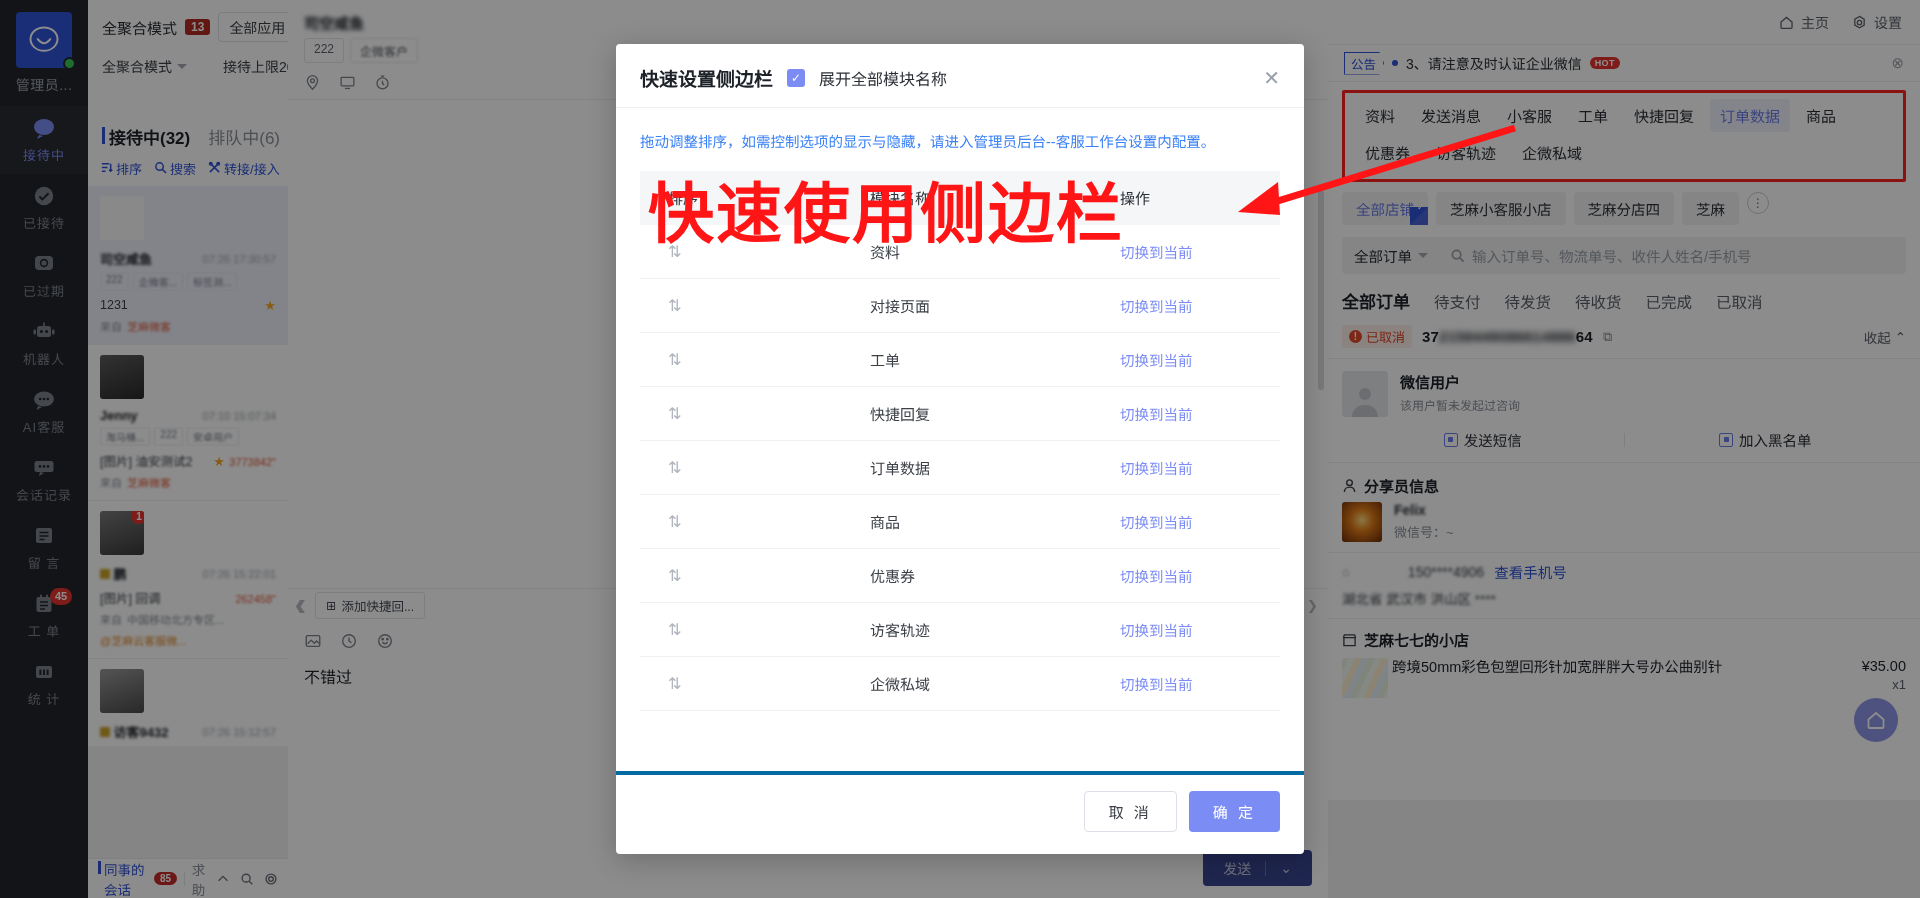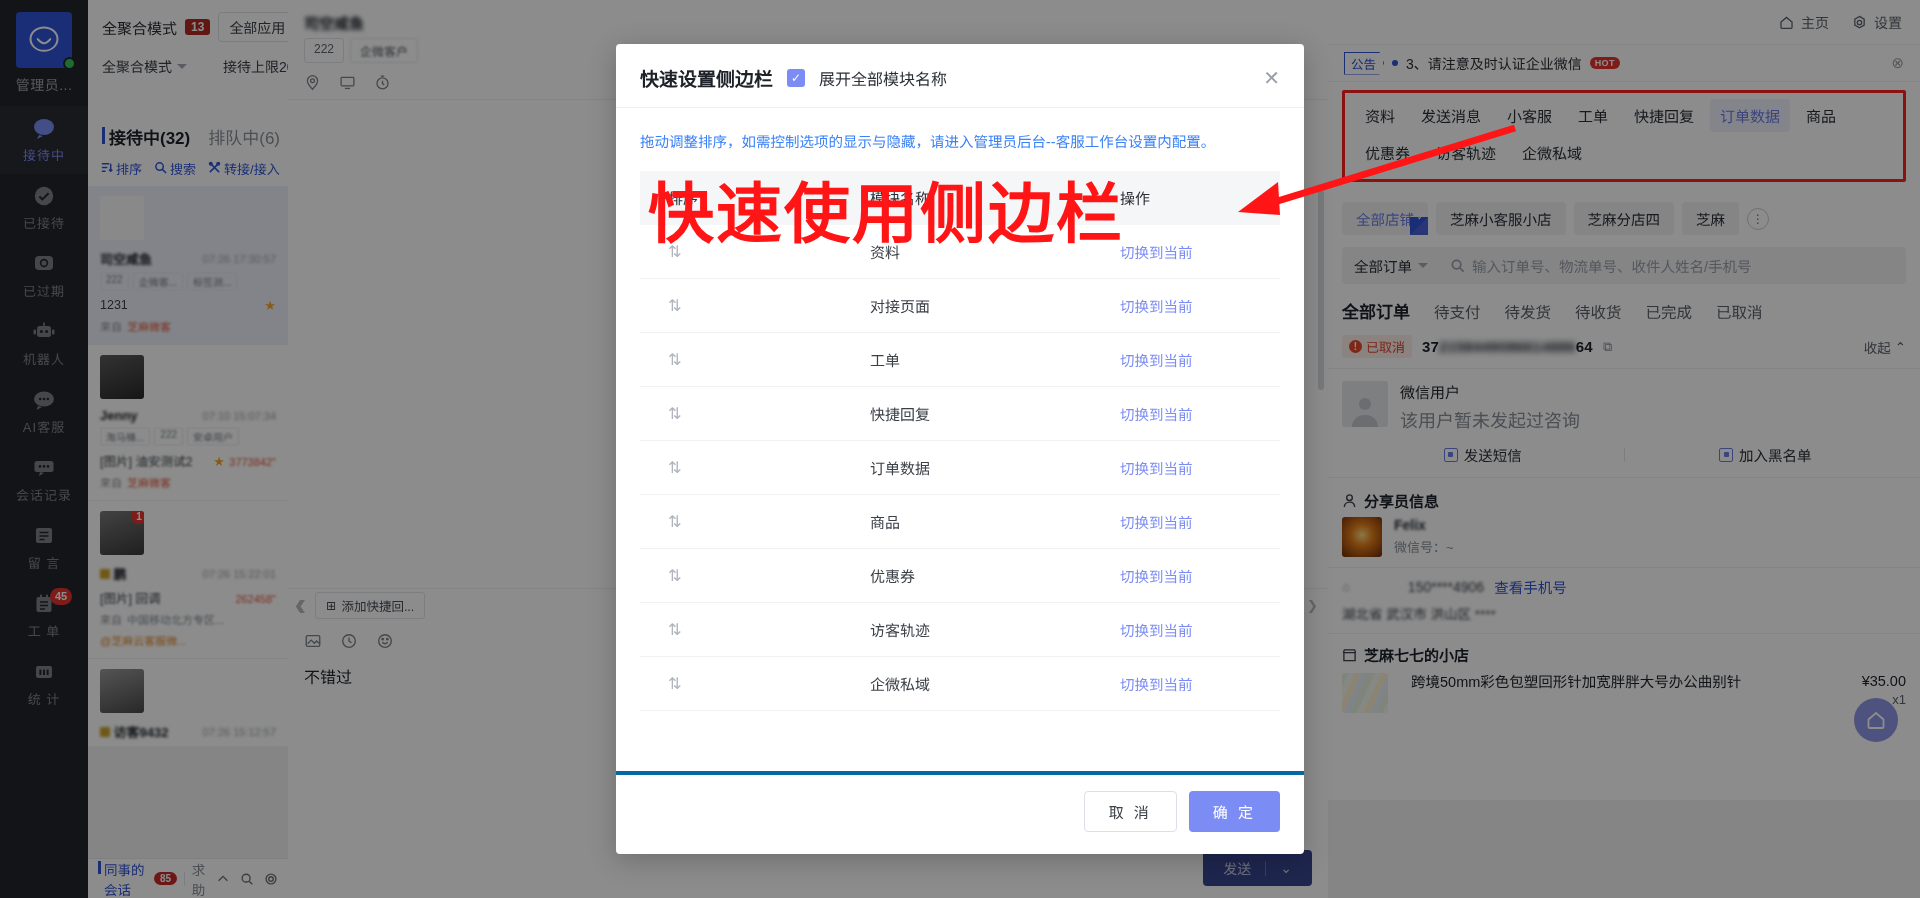--- a/index.html
+++ b/index.html
@@ -186,21 +186,21 @@
     background: #e3342f; color: #fff; font-size: 9px; font-weight: 700;
     border-radius: 7px; padding: 1px 5px; letter-spacing: .3px;
   }
   .notice-close { margin-left: auto; color: #9aa0a8; font-size: 15px; }
 
   .modbox { margin: 8px 14px 0; border: 3px solid #ff1f1f; border-radius: 2px; padding: 6px 10px 10px; }
   .modrow { display: flex; gap: 6px; flex-wrap: wrap; }
   .modtab { font-size: 15px; color: #2b2f36; padding: 6px 10px; border-radius: 4px; white-space: nowrap; }
   .modtab.active { color: #6b7ce8; background: #f1f3fd; }
 
-  .storebar { display: flex; align-items: center; gap: 8px; padding: 20px 14px 4px; }
+  .storebar { display: flex; align-items: flex-start; gap: 8px; padding: 10px 14px 4px; }
   .store {
     background: #f2f3f5; border-radius: 4px; font-size: 14.5px; color: #2b2f36;
     padding: 6px 14px; position: relative; white-space: nowrap;
   }
   .store.active { color: #6b7ce8; }
   .store.active::after {
     content:"✓"; position:absolute; right:0; bottom:0; color:#fff; font-size:9px;
     background:#2f54d8; width:0; height:0; border-style: solid;
     border-width: 0 0 18px 18px; border-color: transparent transparent #4a63d8 transparent;
     line-height: 0; padding: 0; text-indent: -11px;
@@ -238,43 +238,43 @@
     font-size: 10px; display: flex; align-items: center; justify-content: center; font-weight: 700;
   }
   .order-no { font-size: 15px; color: #1d2128; font-weight: 700; letter-spacing: .2px; }
   .order-no .mid { filter: blur(3px); }
   .copy-ic { color: #8a9099; font-size: 13px; }
   .collapse { margin-left: auto; color: #5c626b; font-size: 13.5px; display: flex; align-items: center; gap: 4px; }
 
   .userblock { display: flex; gap: 12px; padding: 12px 14px 0; }
   .user-av { width: 46px; height: 46px; background: #e6e8eb; border-radius: 3px; display:flex; align-items:flex-end; justify-content:center; overflow:hidden;}
   .user-av svg { width: 34px; height: 34px; fill: #c3c7cd; }
-  .user-nm { font-size: 15px; font-weight: 400; color: #1d2128; }
-  .user-sub { font-size: 18px; color: #8a9099; margin-top: 4px; }
+  .user-nm { font-size: 15px; font-weight: 700; color: #1d2128; }
+  .user-sub { font-size: 12px; color: #8a9099; margin-top: 4px; }
   .userbtns { display: flex; align-items: center; padding: 12px 14px; border-bottom: 1px solid #f0f1f4; }
   .userbtn { flex: 1; display: flex; align-items: center; justify-content: center; gap: 6px; color: #2b2f36; font-size: 14.5px; }
   .userbtn .bx { width: 14px; height: 14px; border: 1.4px solid #6b7ce8; border-radius: 2px; display:flex;align-items:center;justify-content:center;}
   .userbtn .bx i { width: 5px; height: 5px; background: #6b7ce8; display: block; border-radius: 1px; }
 
   .sec-title { display: flex; align-items: center; gap: 7px; padding: 12px 14px 6px; font-size: 15px; font-weight: 700; color: #1d2128; }
   .sec-title svg { width: 15px; height: 15px; stroke: #3c4148; fill: none; stroke-width: 1.5; }
   .sharer { display: flex; gap: 12px; padding: 0 14px 10px; }
   .sharer-av { width: 40px; height: 40px; border-radius: 3px;
                background: radial-gradient(circle at 50% 45%, #ffd97a 0%, #e07a18 38%, #6b2a08 100%); }
   .sharer-nm { font-size: 14px; color: #2b2f36; font-weight: 600; filter: blur(1.6px); }
   .sharer-wx { font-size: 13px; color: #8a9099; margin-top: 4px; }
   .addr-row { display: flex; align-items: center; gap: 10px; padding: 8px 14px 2px; border-top: 1px solid #f0f1f4; }
   .addr-ic { color: #8a9099; filter: blur(1.4px); font-size: 13px; }
   .addr-ph { font-size: 14px; color: #3c4148; filter: blur(1.6px); margin-left: 48px; }
   .addr-link { color: #2f54d8; font-size: 14.5px; }
   .addr-detail { font-size: 13.5px; color: #3c4148; filter: blur(1.8px); padding: 4px 14px 10px; }
 
   .shop-row { display: flex; align-items: center; gap: 7px; padding: 10px 14px 6px; border-top: 1px solid #f0f1f4; font-size: 15px; font-weight: 700; color: #1d2128; }
   .shop-row svg { width: 15px; height: 14px; stroke: #3c4148; fill: none; stroke-width: 1.4; }
-  .prod { display: flex; gap: 23px; padding: 2px 14px; align-items: flex-start; }
+  .prod { display: flex; gap: 4px; padding: 2px 14px; align-items: flex-start; }
   .prod-img { width: 46px; height: 40px; border-radius: 3px; flex: 0 0 46px;
               background: repeating-linear-gradient(115deg,#e9f3e2 0 6px,#f5f7ef 6px 12px,#fdf0cf 12px 18px,#e8f0f8 18px 24px); }
   .prod-nm { font-size: 14.5px; color: #1d2128; line-height: 1.3; flex: 1; }
   .prod-pr { font-size: 14.5px; color: #1d2128; text-align: right; white-space: nowrap; }
   .prod-qty { font-size: 13px; color: #5c626b; text-align: right; margin-top: 3px; }
   .home-fab {
     position: absolute; right: 22px; bottom: 58px; width: 44px; height: 44px; border-radius: 50%;
     background: #8c97e6; display: flex; align-items: center; justify-content: center;
   }
   .home-fab svg { width: 22px; height: 22px; stroke: #fff; fill: none; stroke-width: 1.8; }

